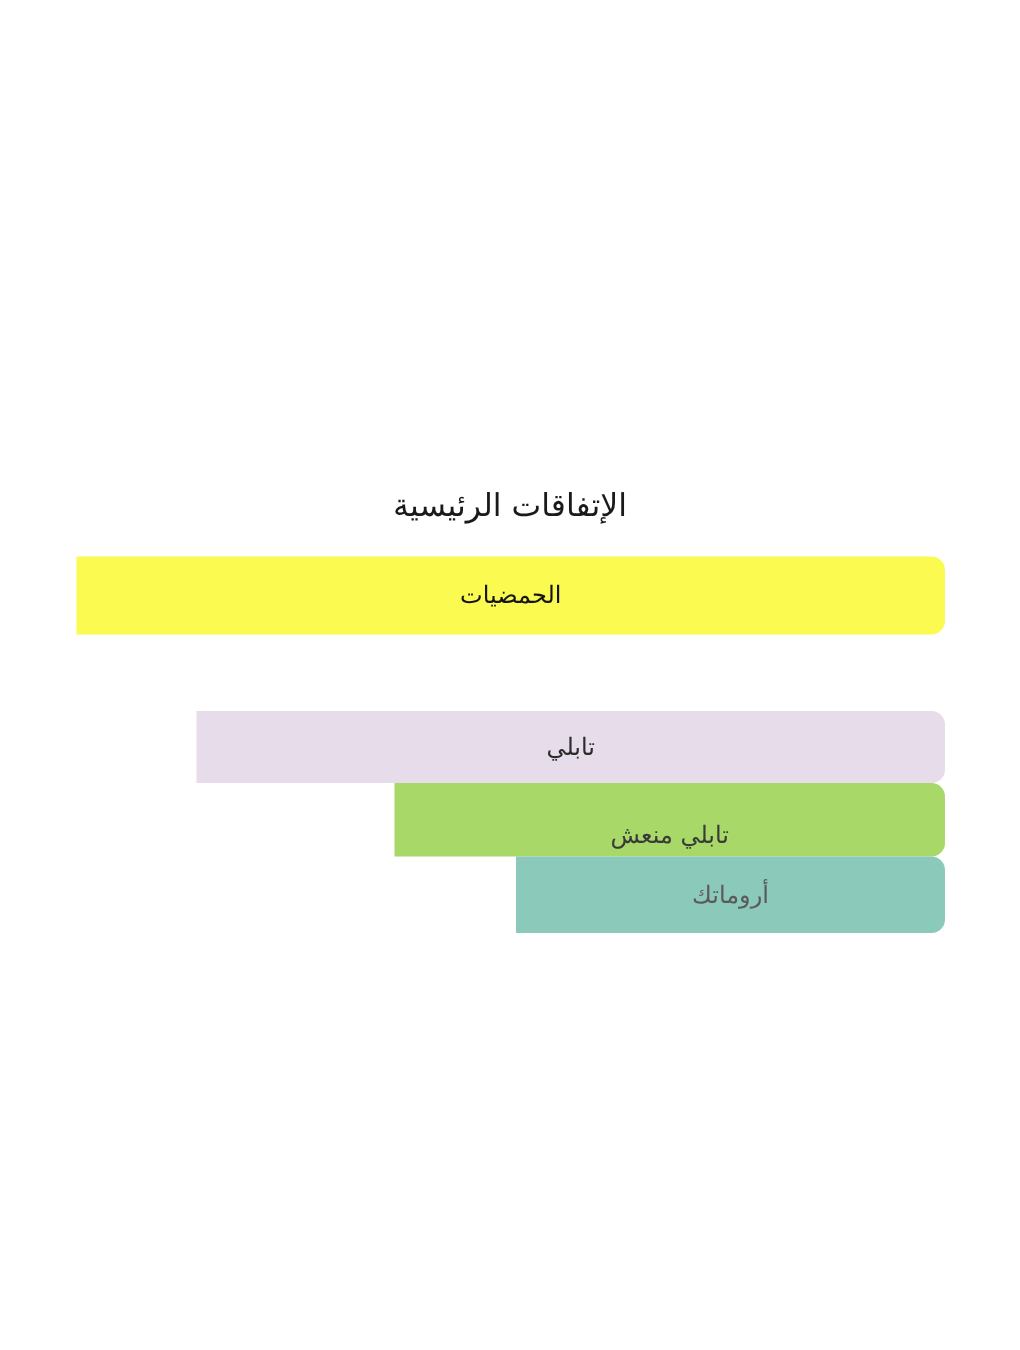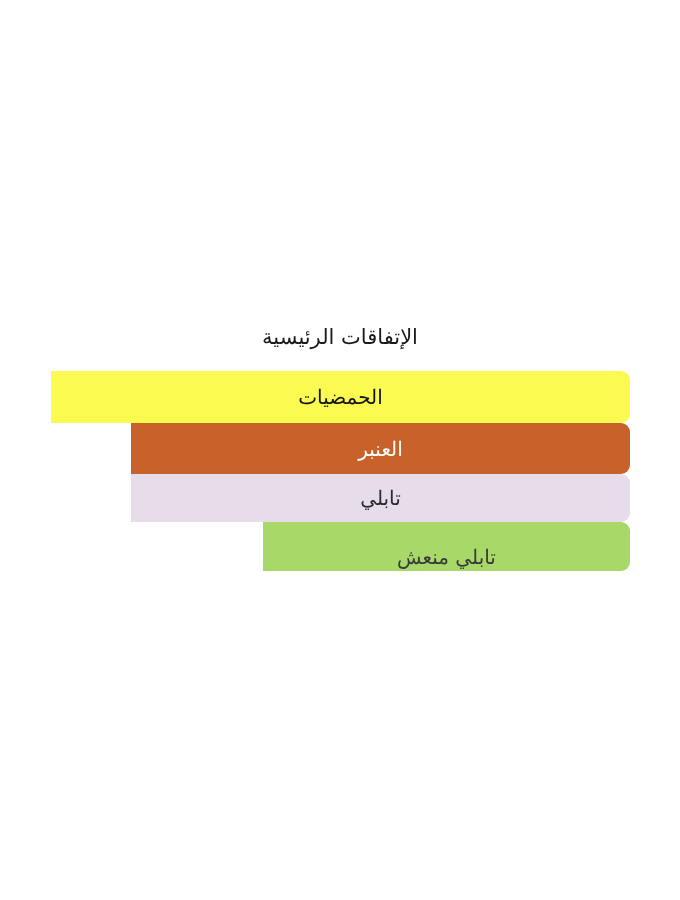--- a/index.html
+++ b/index.html
@@ -68,21 +68,21 @@
     box-sizing: border-box;
     border-top-right-radius: 9px;
     border-bottom-right-radius: 9px;
     border-top-left-radius: 0;
     border-bottom-left-radius: 0;
     overflow: visible;
   }
 
   .bar-label {
     font-family: "DejaVu Serif", "Liberation Serif", serif;
-    font-size: 20px;
+    font-size: 16px;
     line-height: 1;
     font-weight: 400;
     direction: rtl;
     unicode-bidi: isolate;
     white-space: nowrap;
     text-align: center;
     width: 100%;
     
     transform: translateX(0);
   }
@@ -98,30 +98,30 @@
   <div id="chart">
 
     <div id="chart-title">الإتفاقات الرئيسية</div>
 
     <div id="bars">
 
       <div class="bar-row" style="top:0px; height:52px; width:579px; background:#FAFA50;">
         <span class="bar-label" style="color:#141414;">الحمضيات</span>
       </div>
 
-      <div class="bar-row" style="top:52px; height:51px; width:499px; background:#C8622A;">
-        <span class="bar-label" style="color:#ffffff;">العنبر</span>
-      </div>
 
       <div class="bar-row" style="top:103px; height:48px; width:499px; background:#E7DCEA;">
         <span class="bar-label" style="color:#2b2b2b;">تابلي</span>
       </div>
 
       <div class="bar-row" style="top:151px; height:49px; width:367px; background:#A8D868;">
         <span class="bar-label" style="color:#3a3a3a;margin-top:21px;">تابلي منعش</span>
       </div>
 
+      <div class="bar-row" style="top:200px; height:51px; width:286px; background:#8BC9BB;">
+        <span class="bar-label" style="color:#5a5a5a;">أروماتك</span>
+      </div>
 
     </div>
 
   </div>
 
 </div>
 
 </body></html>

